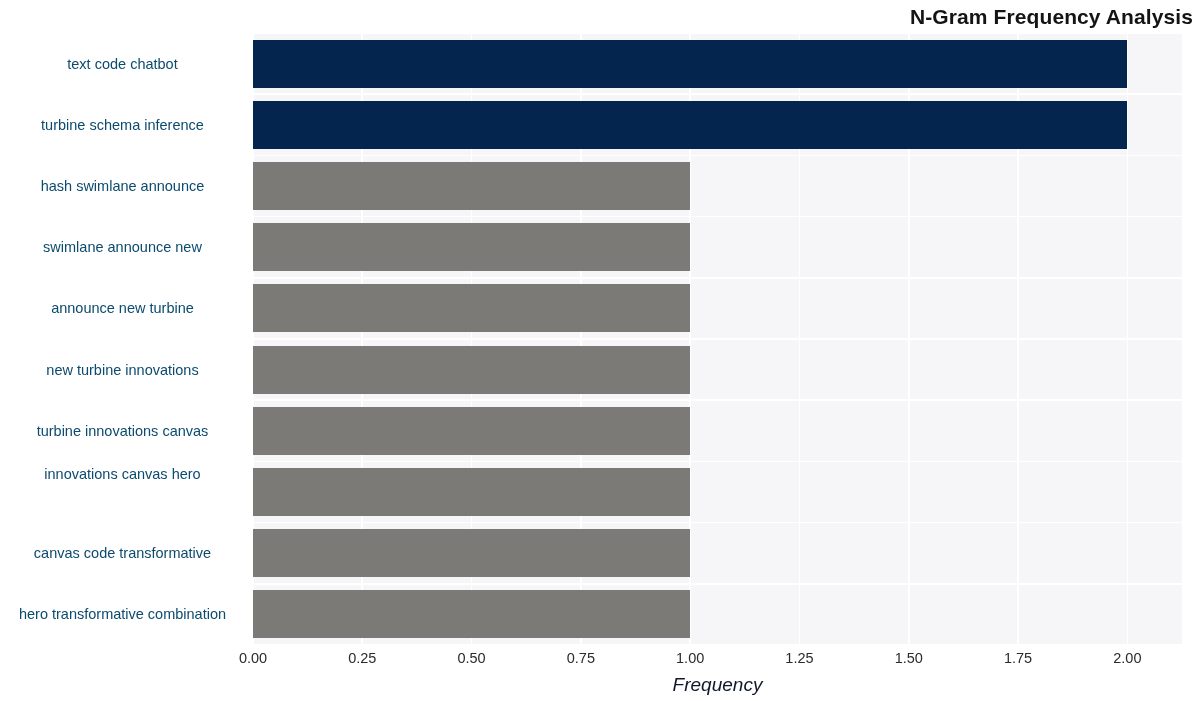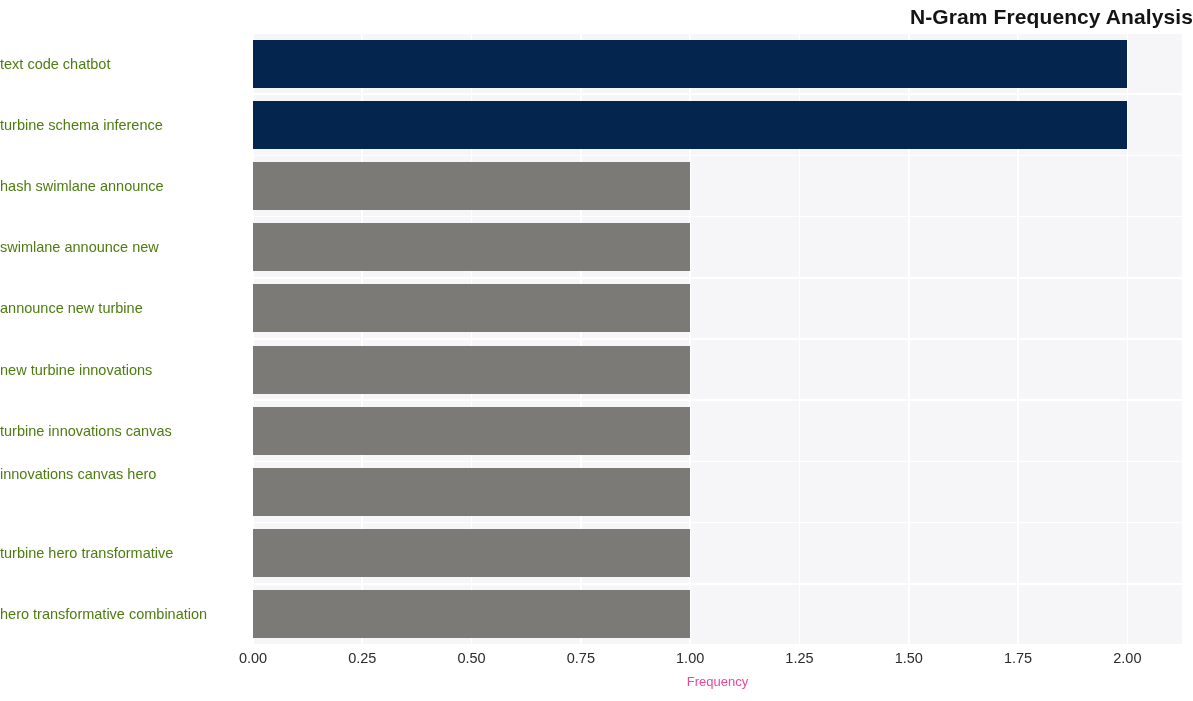--- a/index.html
+++ b/index.html
@@ -63,23 +63,23 @@
     position: absolute;
     left: 0;
     top: 33px;
     width: 245px;
     height: 612px;
   }
   .y-tick-label {
     position: absolute;
     right: 0;
     width: 245px;
-    text-align: left;
+    text-align: center;
     font-size: 14.5px;
-    color: #4d7c0f;
+    color: #0c4a6e;
     white-space: nowrap;
     transform: translateY(-50%);
   }
   
   #x-axis-labels {
     position: absolute;
     left: 0;
     top: 650px;
     width: 959px;
     height: 22px;
@@ -91,22 +91,23 @@
     color: #2b2b2b;
     transform: translateX(-50%);
     white-space: nowrap;
   }
   #x-axis-title {
     position: absolute;
     left: 253px;
     top: 674px;
     width: 929px;
     text-align: center;
-    font-size: 13px;
-    color: #ec4899;
+    font-size: 19px;
+    color: #0f172a;
+    font-style: italic;
   }
 </style>
 </head>
 <body>
 
 <div id="figure">
 
   <div id="chart-title">N-Gram Frequency Analysis</div>
 
   <div id="plot-area">
@@ -150,21 +151,21 @@
 
   <div id="y-axis-labels">
       <div class="y-tick-label" style="top: 30.6px;">text code chatbot</div>
       <div class="y-tick-label" style="top: 91.8px;">turbine schema inference</div>
       <div class="y-tick-label" style="top: 153px; padding-left: 28px;">hash swimlane announce</div>
       <div class="y-tick-label" style="top: 214.2px;">swimlane announce new</div>
       <div class="y-tick-label" style="top: 275.4px; padding-left: 13px;">announce new turbine</div>
       <div class="y-tick-label" style="top: 336.6px;">new turbine innovations</div>
       <div class="y-tick-label" style="top: 397.8px;">turbine innovations canvas</div>
       <div class="y-tick-label" style="top: 441px;">innovations canvas hero</div>
-      <div class="y-tick-label" style="top: 520.2px;">turbine hero transformative</div>
+      <div class="y-tick-label" style="top: 520.2px;">canvas code transformative</div>
       <div class="y-tick-label" style="top: 581.4px;">hero transformative combination</div>
     </div>
 
   <div id="x-axis-labels">
       <div class="x-tick-label" style="left: 253px;">0.00</div>
       <div class="x-tick-label" style="left: 362.294px;">0.25</div>
       <div class="x-tick-label" style="left: 471.588px;">0.50</div>
       <div class="x-tick-label" style="left: 580.882px;">0.75</div>
       <div class="x-tick-label" style="left: 690.176px;">1.00</div>
       <div class="x-tick-label" style="left: 799.471px;">1.25</div>

